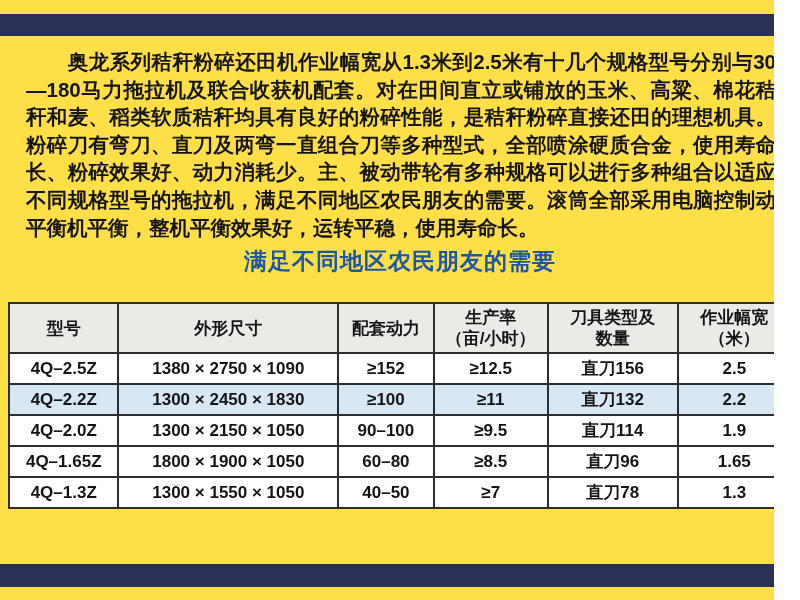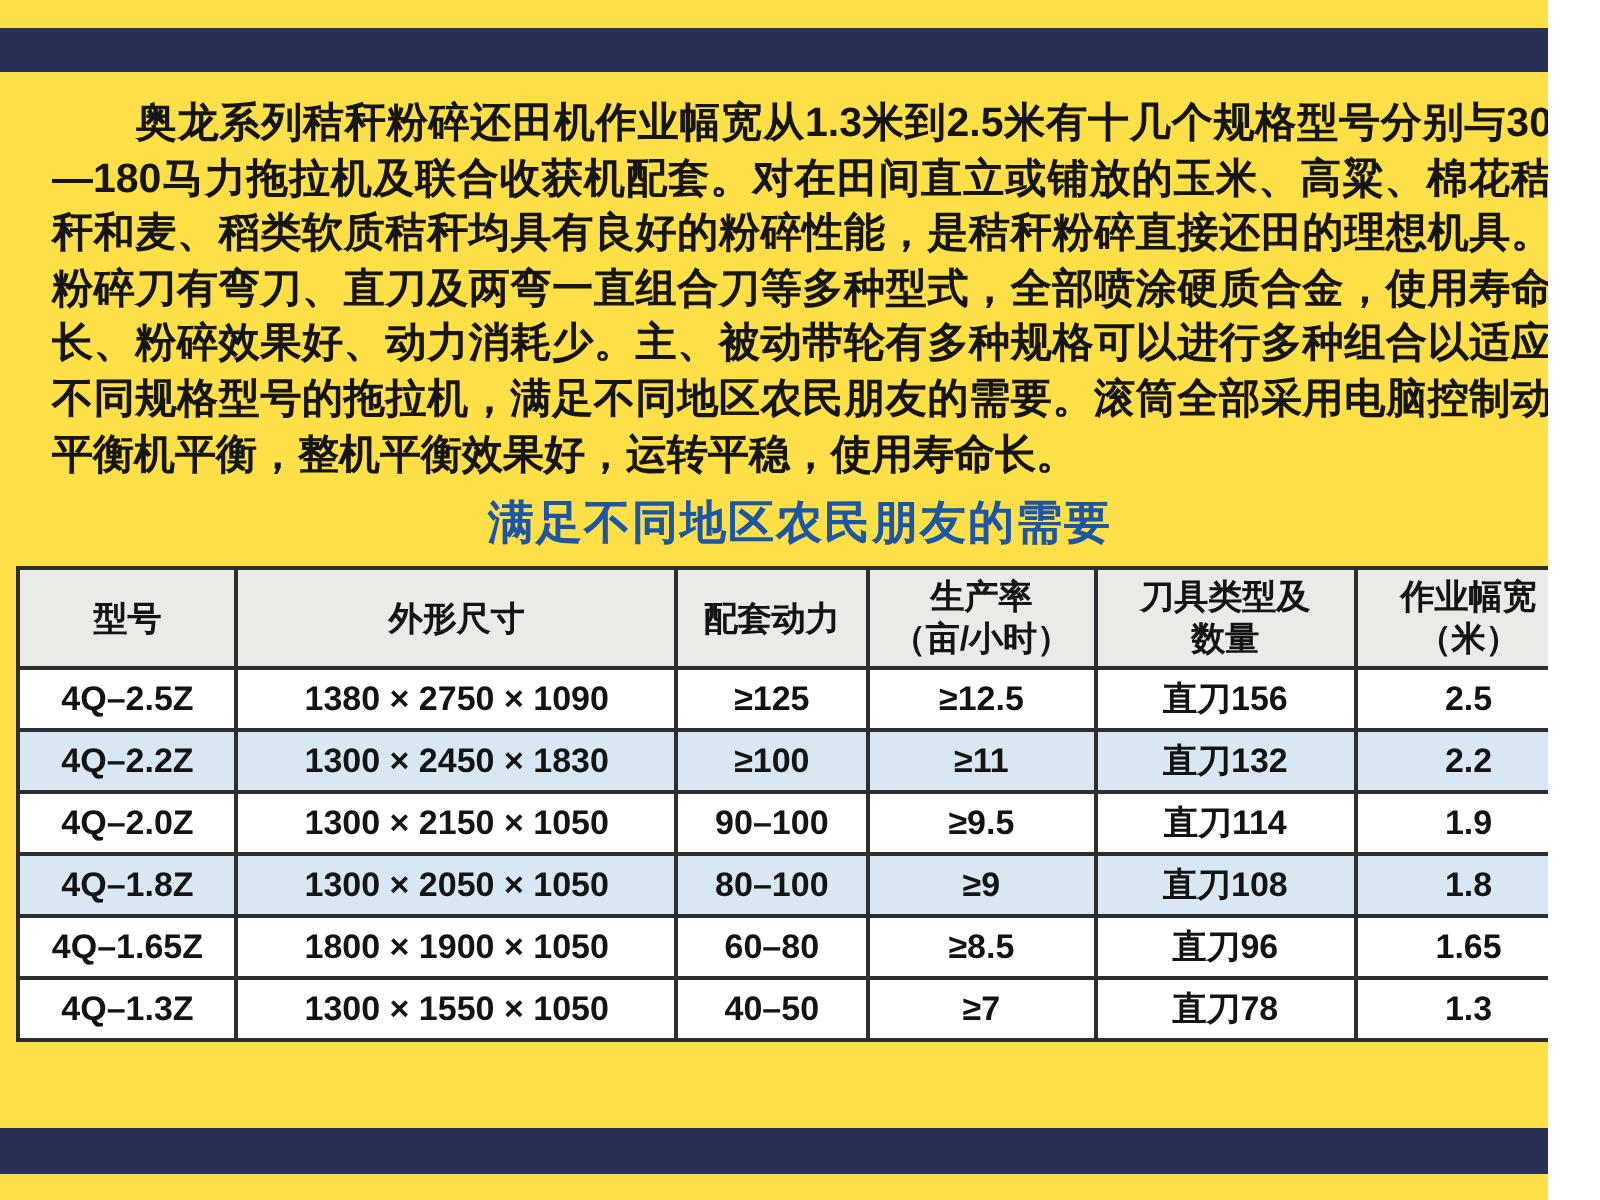--- a/index.html
+++ b/index.html
@@ -41,21 +41,21 @@
     margin: 0;
     text-align: center;
     font-family: "Liberation Serif", serif;
     font-weight: bold;
     font-size: 23px;
     letter-spacing: 1px;
     color: #1b57a6;
   }
   table.spec {
     position: absolute;
-    top: 283px;
+    top: 302px;
     left: 8px;
     width: 784px;
     border-collapse: collapse;
     table-layout: fixed;
   }
   table.spec th, table.spec td {
     border: 2px solid #2e2e2e;
     text-align: center;
     vertical-align: middle;
     color: #141414;
@@ -106,48 +106,40 @@
         <th>刀具类型及
 数量</th>
         <th>作业幅宽
 （米）</th>
       </tr>
     </thead>
     <tbody>
       <tr>
         <td>4Q–2.5Z</td>
         <td>1380 × 2750 × 1090</td>
-        <td>≥125</td>
+        <td>≥152</td>
         <td>≥12.5</td>
         <td>直刀156</td>
         <td>2.5</td>
       </tr>
       <tr class="alt">
         <td>4Q–2.2Z</td>
         <td>1300 × 2450 × 1830</td>
         <td>≥100</td>
         <td>≥11</td>
         <td>直刀132</td>
         <td>2.2</td>
       </tr>
       <tr>
         <td>4Q–2.0Z</td>
         <td>1300 × 2150 × 1050</td>
         <td>90–100</td>
         <td>≥9.5</td>
         <td>直刀114</td>
         <td>1.9</td>
-      </tr>
-      <tr class="alt">
-        <td>4Q–1.8Z</td>
-        <td>1300 × 2050 × 1050</td>
-        <td>80–100</td>
-        <td>≥9</td>
-        <td>直刀108</td>
-        <td>1.8</td>
       </tr>
       <tr>
         <td>4Q–1.65Z</td>
         <td>1800 × 1900 × 1050</td>
         <td>60–80</td>
         <td>≥8.5</td>
         <td>直刀96</td>
         <td>1.65</td>
       </tr>
       <tr>

